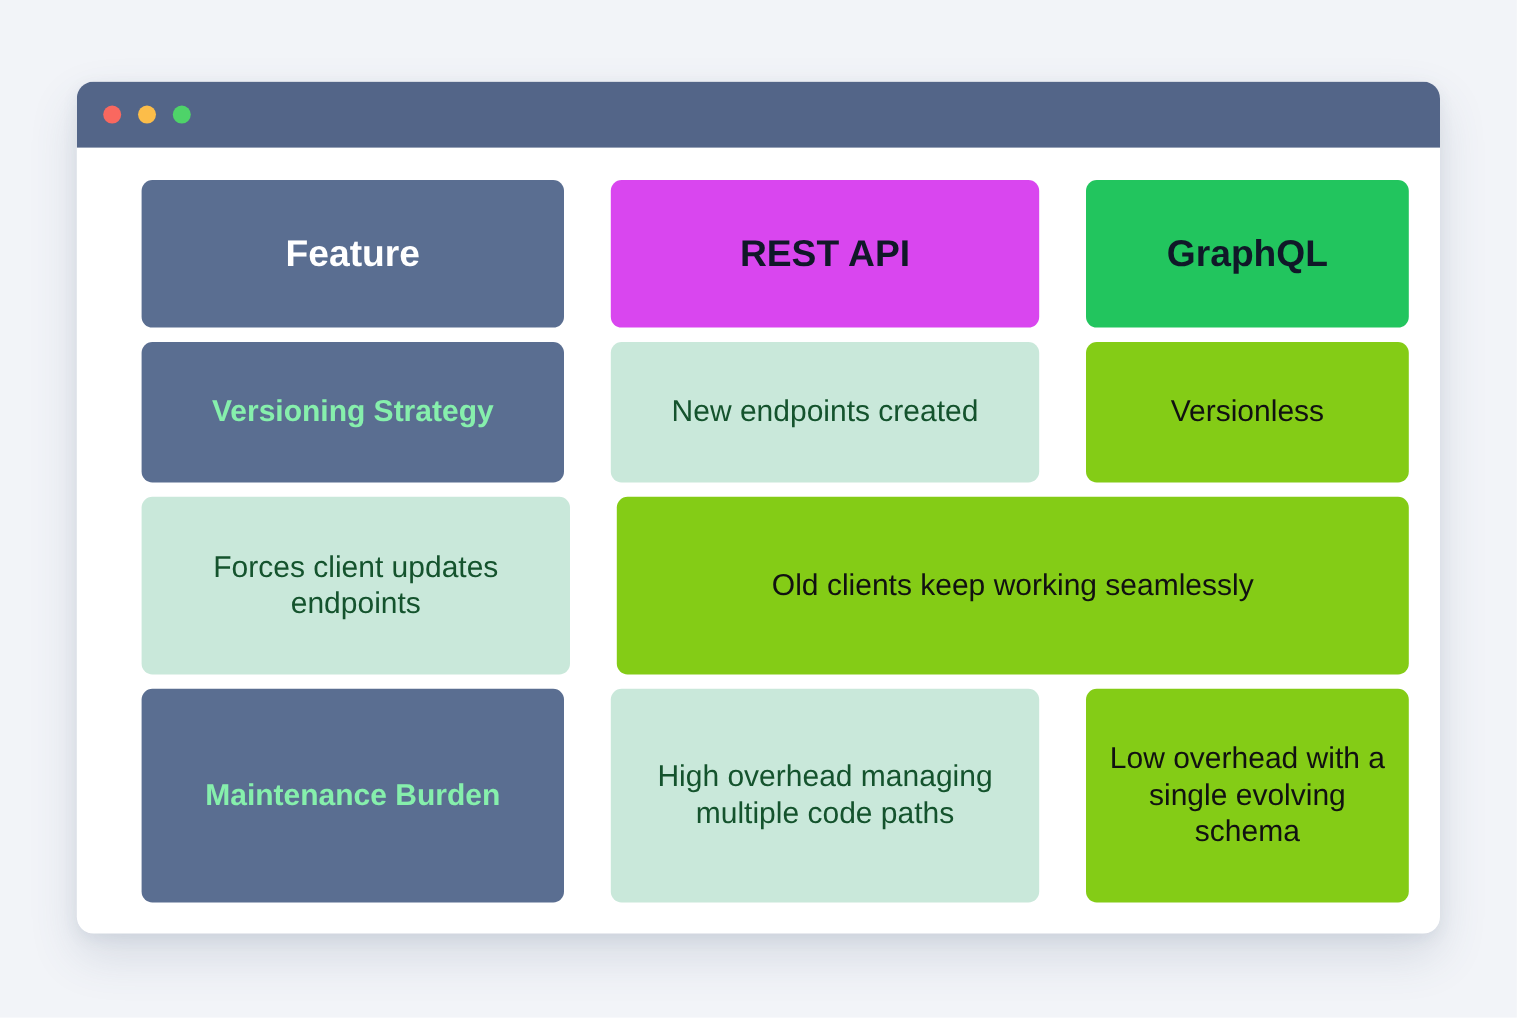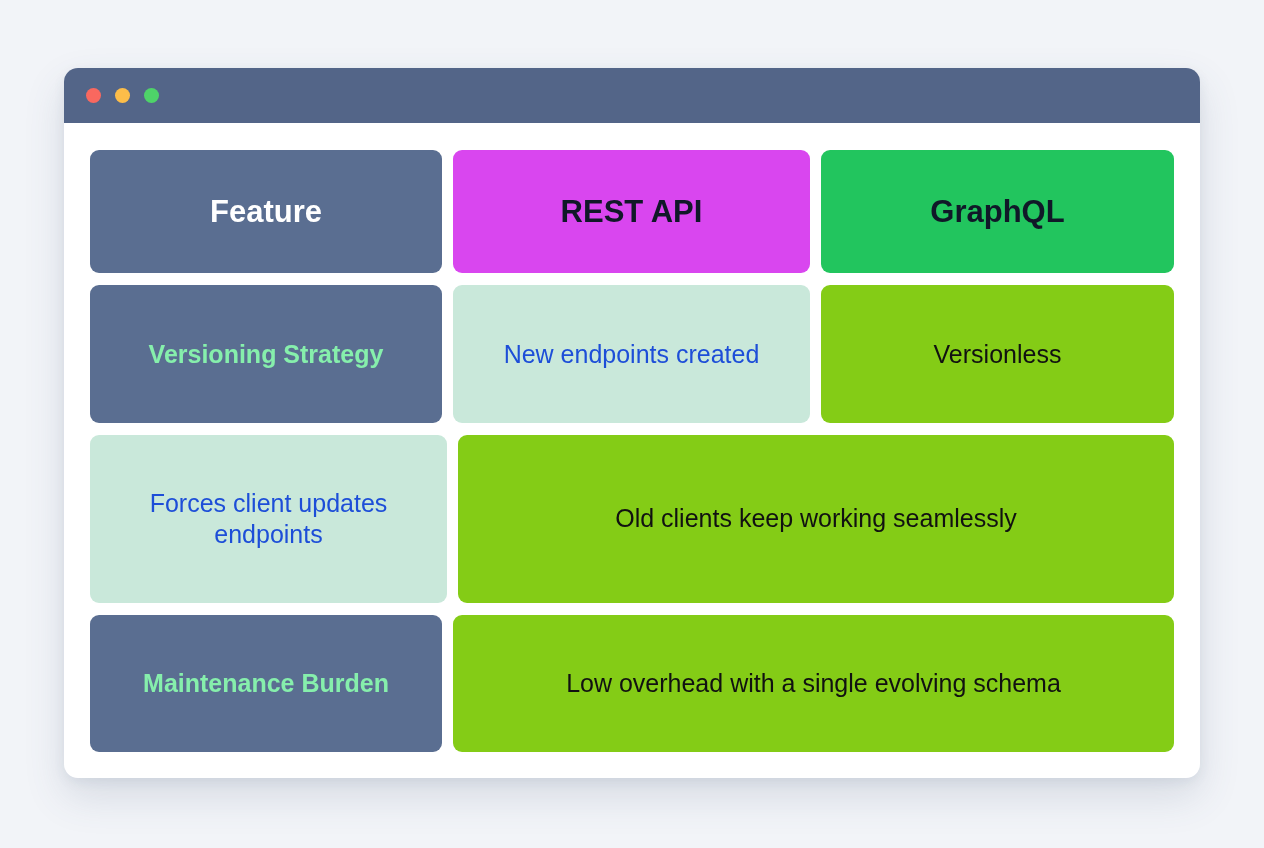--- a/index.html
+++ b/index.html
@@ -66,20 +66,21 @@
 
   .cell {
     border-radius: 9px;
     display: flex;
     align-items: center;
     justify-content: center;
     text-align: center;
     box-sizing: border-box;
     padding: 8px 16px;
     line-height: 1.22;
+    margin-left: 28px;
   }
   .col-feature { flex: 0 0 352px; }
   .col-rest    { flex: 0 0 357px; }
   .col-graphql { flex: 1 1 auto; }
 
   
   .hdr-feature {
     background: #5a6e91;
     color: #ffffff;
     font-weight: bold;
@@ -100,21 +101,21 @@
 
   
   .cell-label {
     background: #5a6e91;
     color: #86efac;
     font-weight: bold;
     font-size: 25px;
   }
   .cell-rest {
     background: #c9e8da;
-    color: #1d4ed8;
+    color: #14532d;
     font-weight: normal;
     font-size: 25px;
   }
   .cell-graphql {
     background: #84cc16;
     color: #111111;
     font-weight: normal;
     font-size: 25px;
   }
 </style>
@@ -143,17 +144,18 @@
       <div class="cell col-graphql cell-graphql">Versionless</div>
     </div>
 
     <div class="row row-body">
       <div class="cell col-rest cell-rest">Forces client updates endpoints</div>
       <div class="cell col-graphql cell-graphql">Old clients keep working seamlessly</div>
     </div>
 
     <div class="row row-body">
       <div class="cell col-feature cell-label">Maintenance Burden</div>
+      <div class="cell col-rest cell-rest">High overhead managing multiple code paths</div>
       <div class="cell col-graphql cell-graphql">Low overhead with a single evolving schema</div>
     </div>
 
   </div>
 </div>
 
 </body></html>

